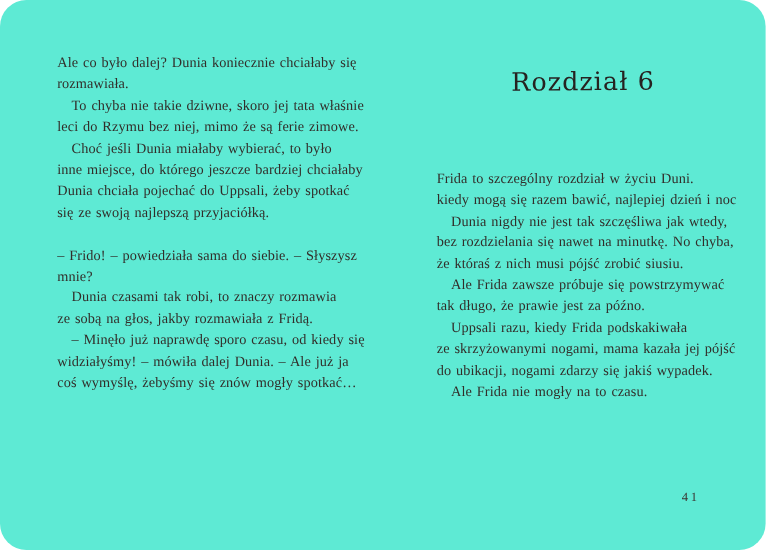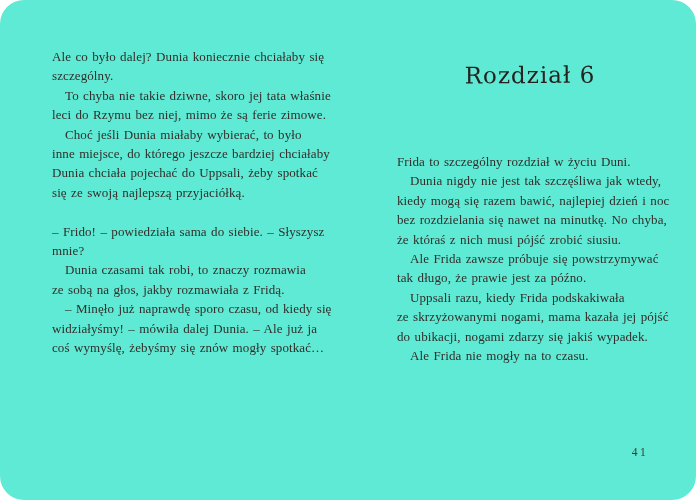--- a/index.html
+++ b/index.html
@@ -57,38 +57,38 @@
     text-align: center;
     font-family: "DejaVu Serif", serif;
     font-weight: normal;
     font-size: 23px;
     letter-spacing: 1px;
     color: #262220;
     transform: rotate(-0.4deg);
   }
   .page-number {
     position: absolute;
-    left: 270px;  
+    left: 258px;  
     top: 446px;
     width: 40px;
     text-align: center;
     font-size: 11.5px;
     letter-spacing: 2.5px;
     color: #3c3733;
   }
 </style>
 </head>
 <body>
 
 <div class="spread">
 
   <section class="page left">
     <div class="text-col">
         <div class="line">Ale co było dalej? Dunia koniecznie chciałaby się</div>
-        <div class="line">szczególny.</div>
+        <div class="line">rozmawiała.</div>
         <div class="line indent">To chyba nie takie dziwne, skoro jej tata właśnie</div>
         <div class="line">leci do Rzymu bez niej, mimo że są ferie zimowe.</div>
         <div class="line indent">Choć jeśli Dunia miałaby wybierać, to było</div>
         <div class="line">inne miejsce, do którego jeszcze bardziej chciałaby</div>
         <div class="line">Dunia chciała pojechać do Uppsali, żeby spotkać</div>
         <div class="line">się ze swoją najlepszą przyjaciółką.</div>
         <div class="line blank">&nbsp;</div>
         <div class="line">– Frido! – powiedziała sama do siebie. – Słyszysz</div>
         <div class="line">mnie?</div>
         <div class="line indent">Dunia czasami tak robi, to znaczy rozmawia</div>
@@ -96,22 +96,22 @@
         <div class="line indent">– Minęło już naprawdę sporo czasu, od kiedy się</div>
         <div class="line">widziałyśmy! – mówiła dalej Dunia. – Ale już ja</div>
         <div class="line">coś wymyślę, żebyśmy się znów mogły spotkać…</div>
       </div>
   </section>
 
   <section class="page right">
     <h2 class="chapter-title">Rozdział 6</h2>
     <div class="text-col">
         <div class="line">Frida to szczególny rozdział w życiu Duni.</div>
+        <div class="line">kiedy mogą się razem bawić, najlepiej dzień i noc</div>
         <div class="line indent">Dunia nigdy nie jest tak szczęśliwa jak wtedy,</div>
-        <div class="line">kiedy mogą się razem bawić, najlepiej dzień i noc</div>
         <div class="line">bez rozdzielania się nawet na minutkę. No chyba,</div>
         <div class="line">że któraś z nich musi pójść zrobić siusiu.</div>
         <div class="line indent">Ale Frida zawsze próbuje się powstrzymywać</div>
         <div class="line">tak długo, że prawie jest za późno.</div>
         <div class="line indent">Uppsali razu, kiedy Frida podskakiwała</div>
         <div class="line">ze skrzyżowanymi nogami, mama kazała jej pójść</div>
         <div class="line">do ubikacji, nogami zdarzy się jakiś wypadek.</div>
         <div class="line indent">Ale Frida nie mogły na to czasu.</div>
       </div>
     <div class="page-number">41</div>

